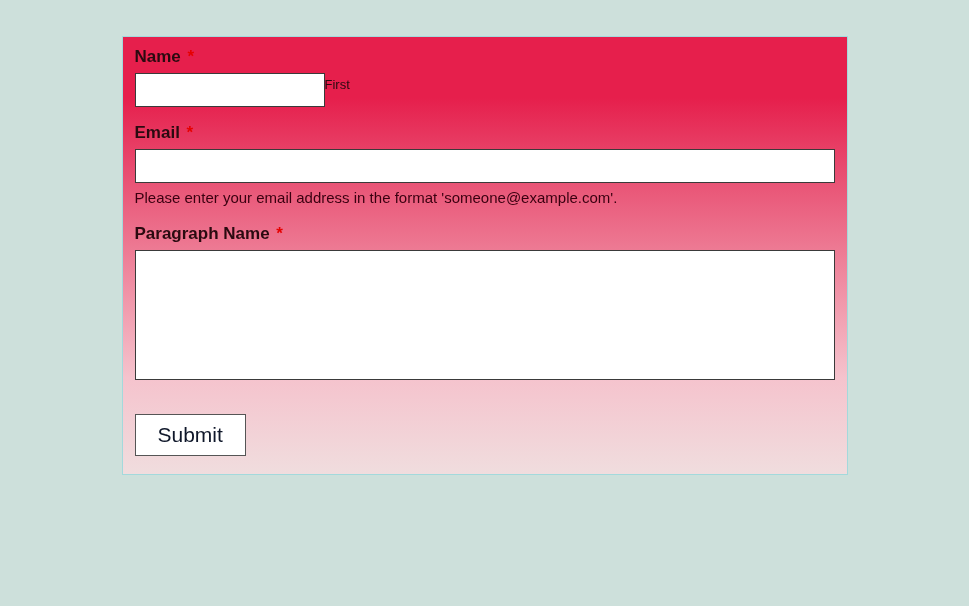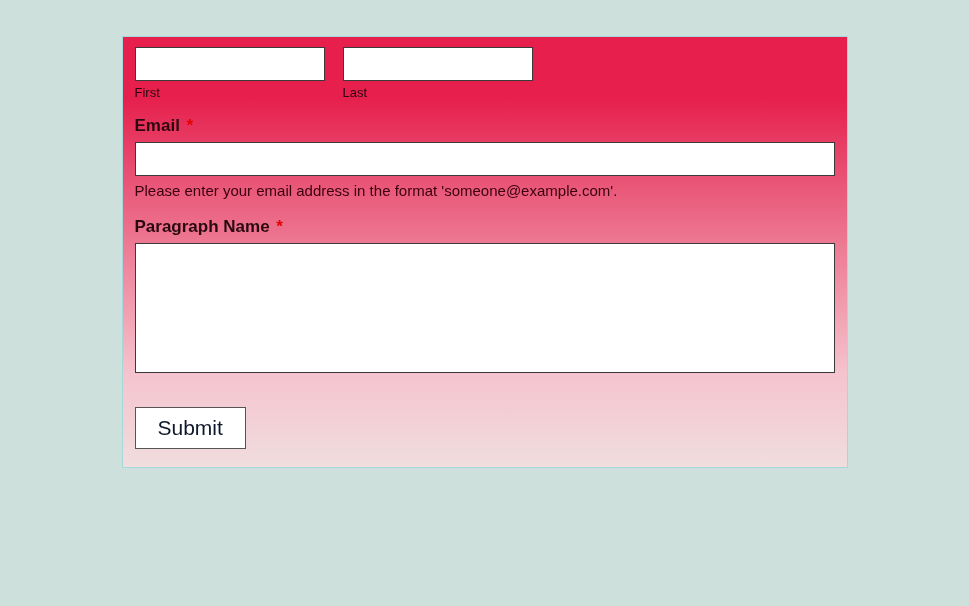--- a/index.html
+++ b/index.html
@@ -24,21 +24,21 @@
   }
   .field { margin-bottom: 16px; }
   .field-label {
     font-size: 17px;
     font-weight: 700;
     color: #2a0a10;
     margin-bottom: 6px;
   }
   .req { color: #e60000; font-weight: 700; margin-left: 2px; }
   .name-row { display: flex; gap: 18px; }
-  .name-col { display: flex; flex-direction: column; }
+  .name-col { display: flex; flex-direction: row; }
   .sublabel {
     font-size: 13px;
     color: #2a0a10;
     margin-top: 4px;
   }
   input[type=text] {
     height: 34px;
     border: 1px solid #3a3a3a;
     background: #fff;
     padding: 4px 6px;
@@ -81,28 +81,28 @@
   .field-email { margin-top: 16px; }
   .field-para  { margin-top: 18px; }
 </style>
 </head>
 <body>
 
 <div class="form-panel">
 
   
   <div class="field">
+    <div class="field-label">
+      <span>Name</span>
+      <span class="req">*</span>
+    </div>
     <div class="name-row">
       <div class="name-col">
         <input type="text" style="">
         <span class="sublabel">First</span>
-      </div>
-      <div class="name-col">
-        <input type="text" style="">
-        <span class="sublabel">Last</span>
       </div>
     </div>
   </div>
 
   
   <div class="field field-email">
     <div class="field-label">
       <span>Email</span>
       <span class="req">*</span>
     </div>

